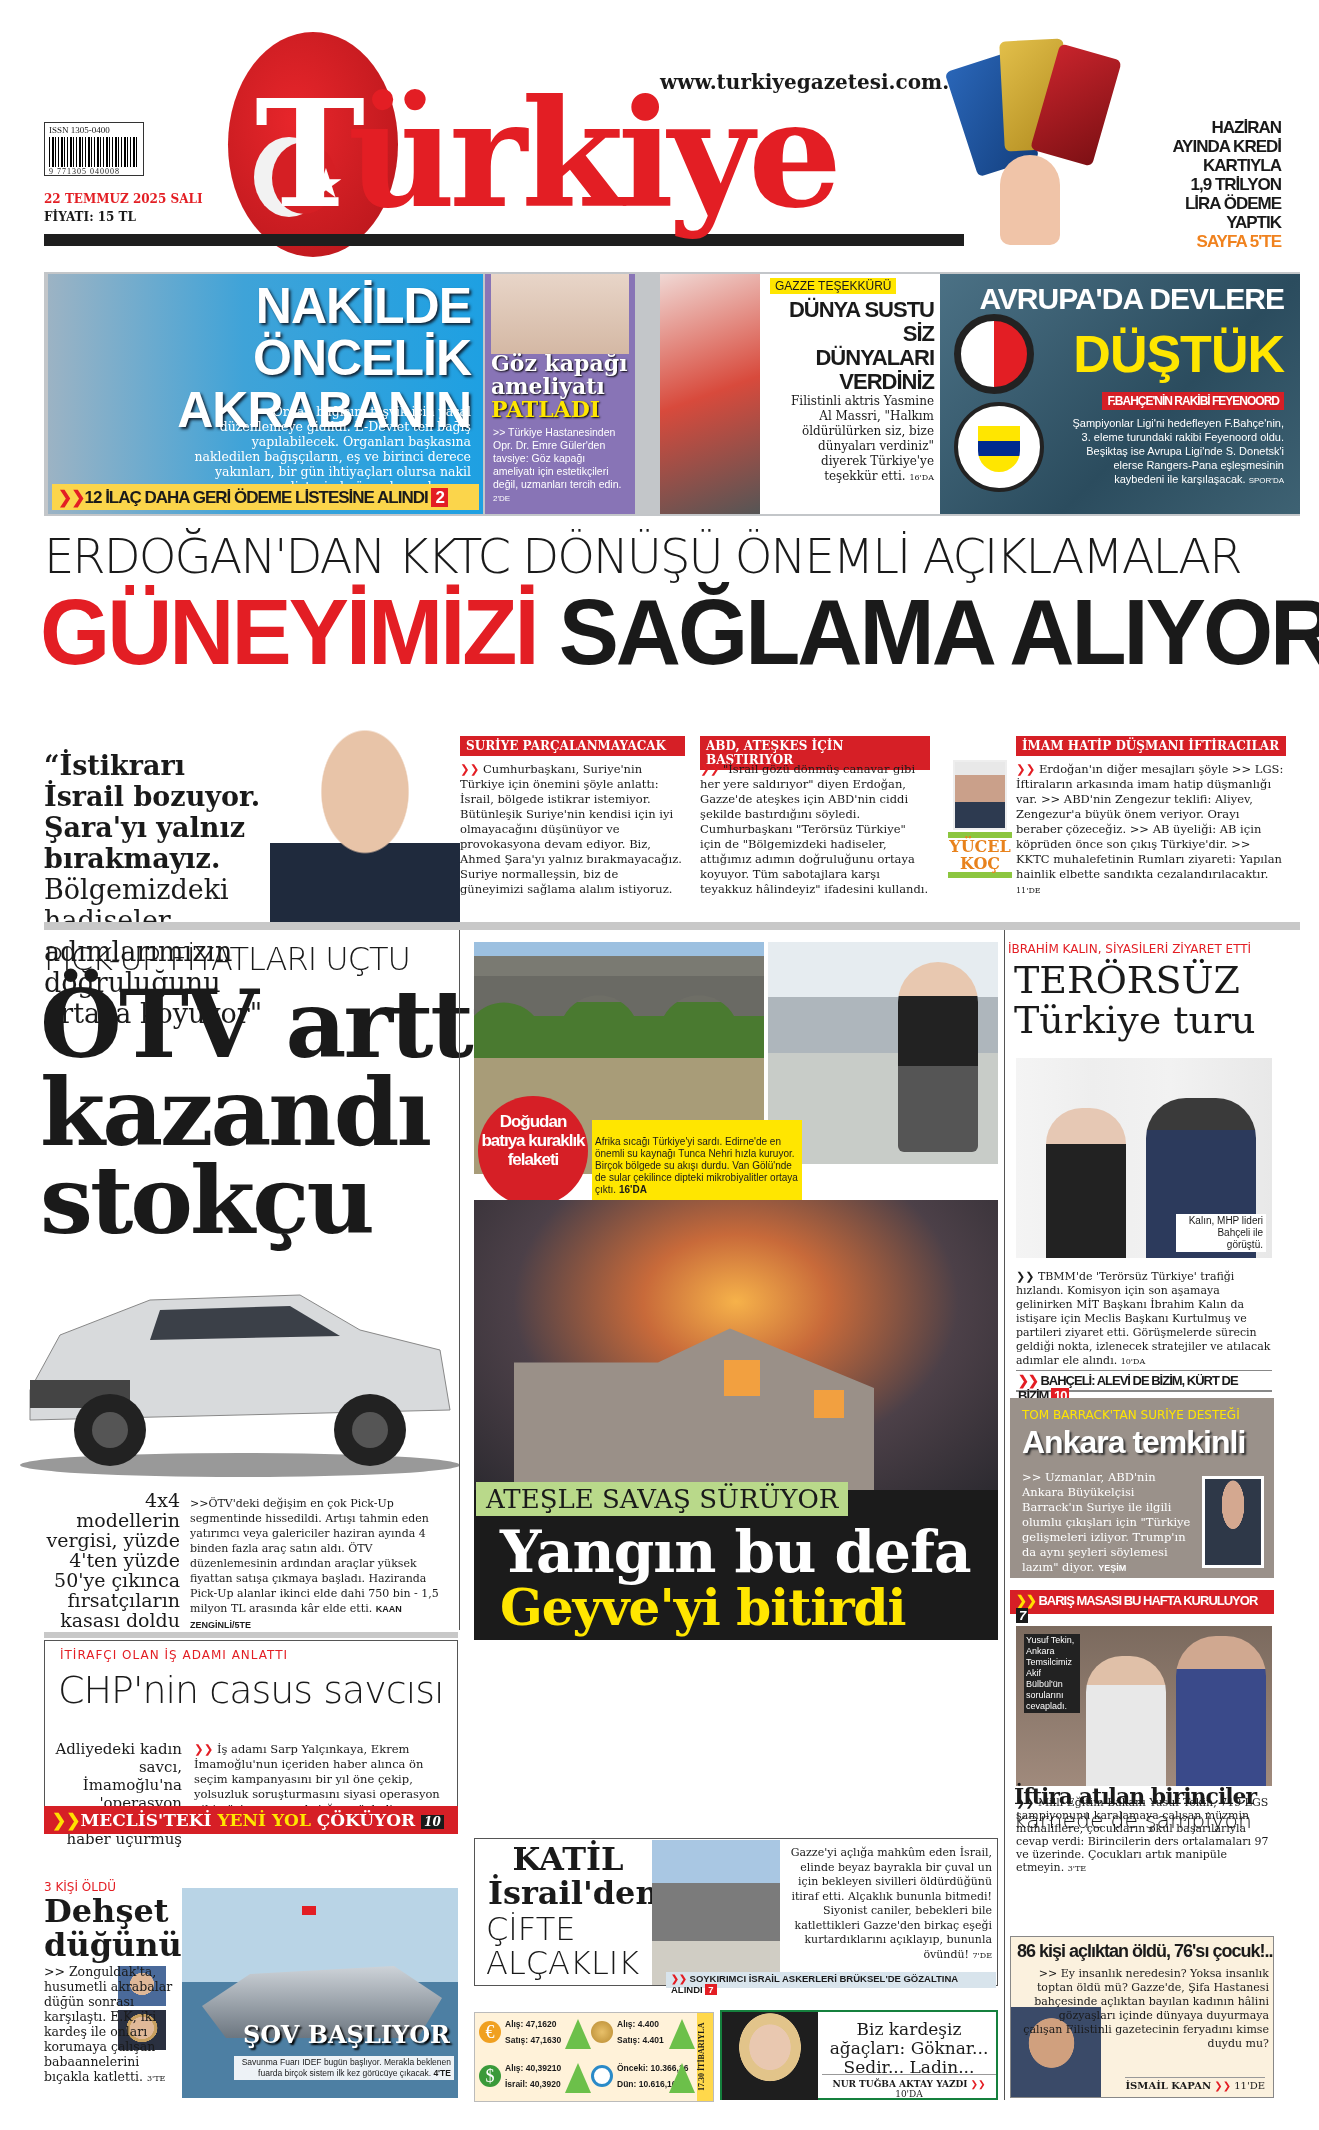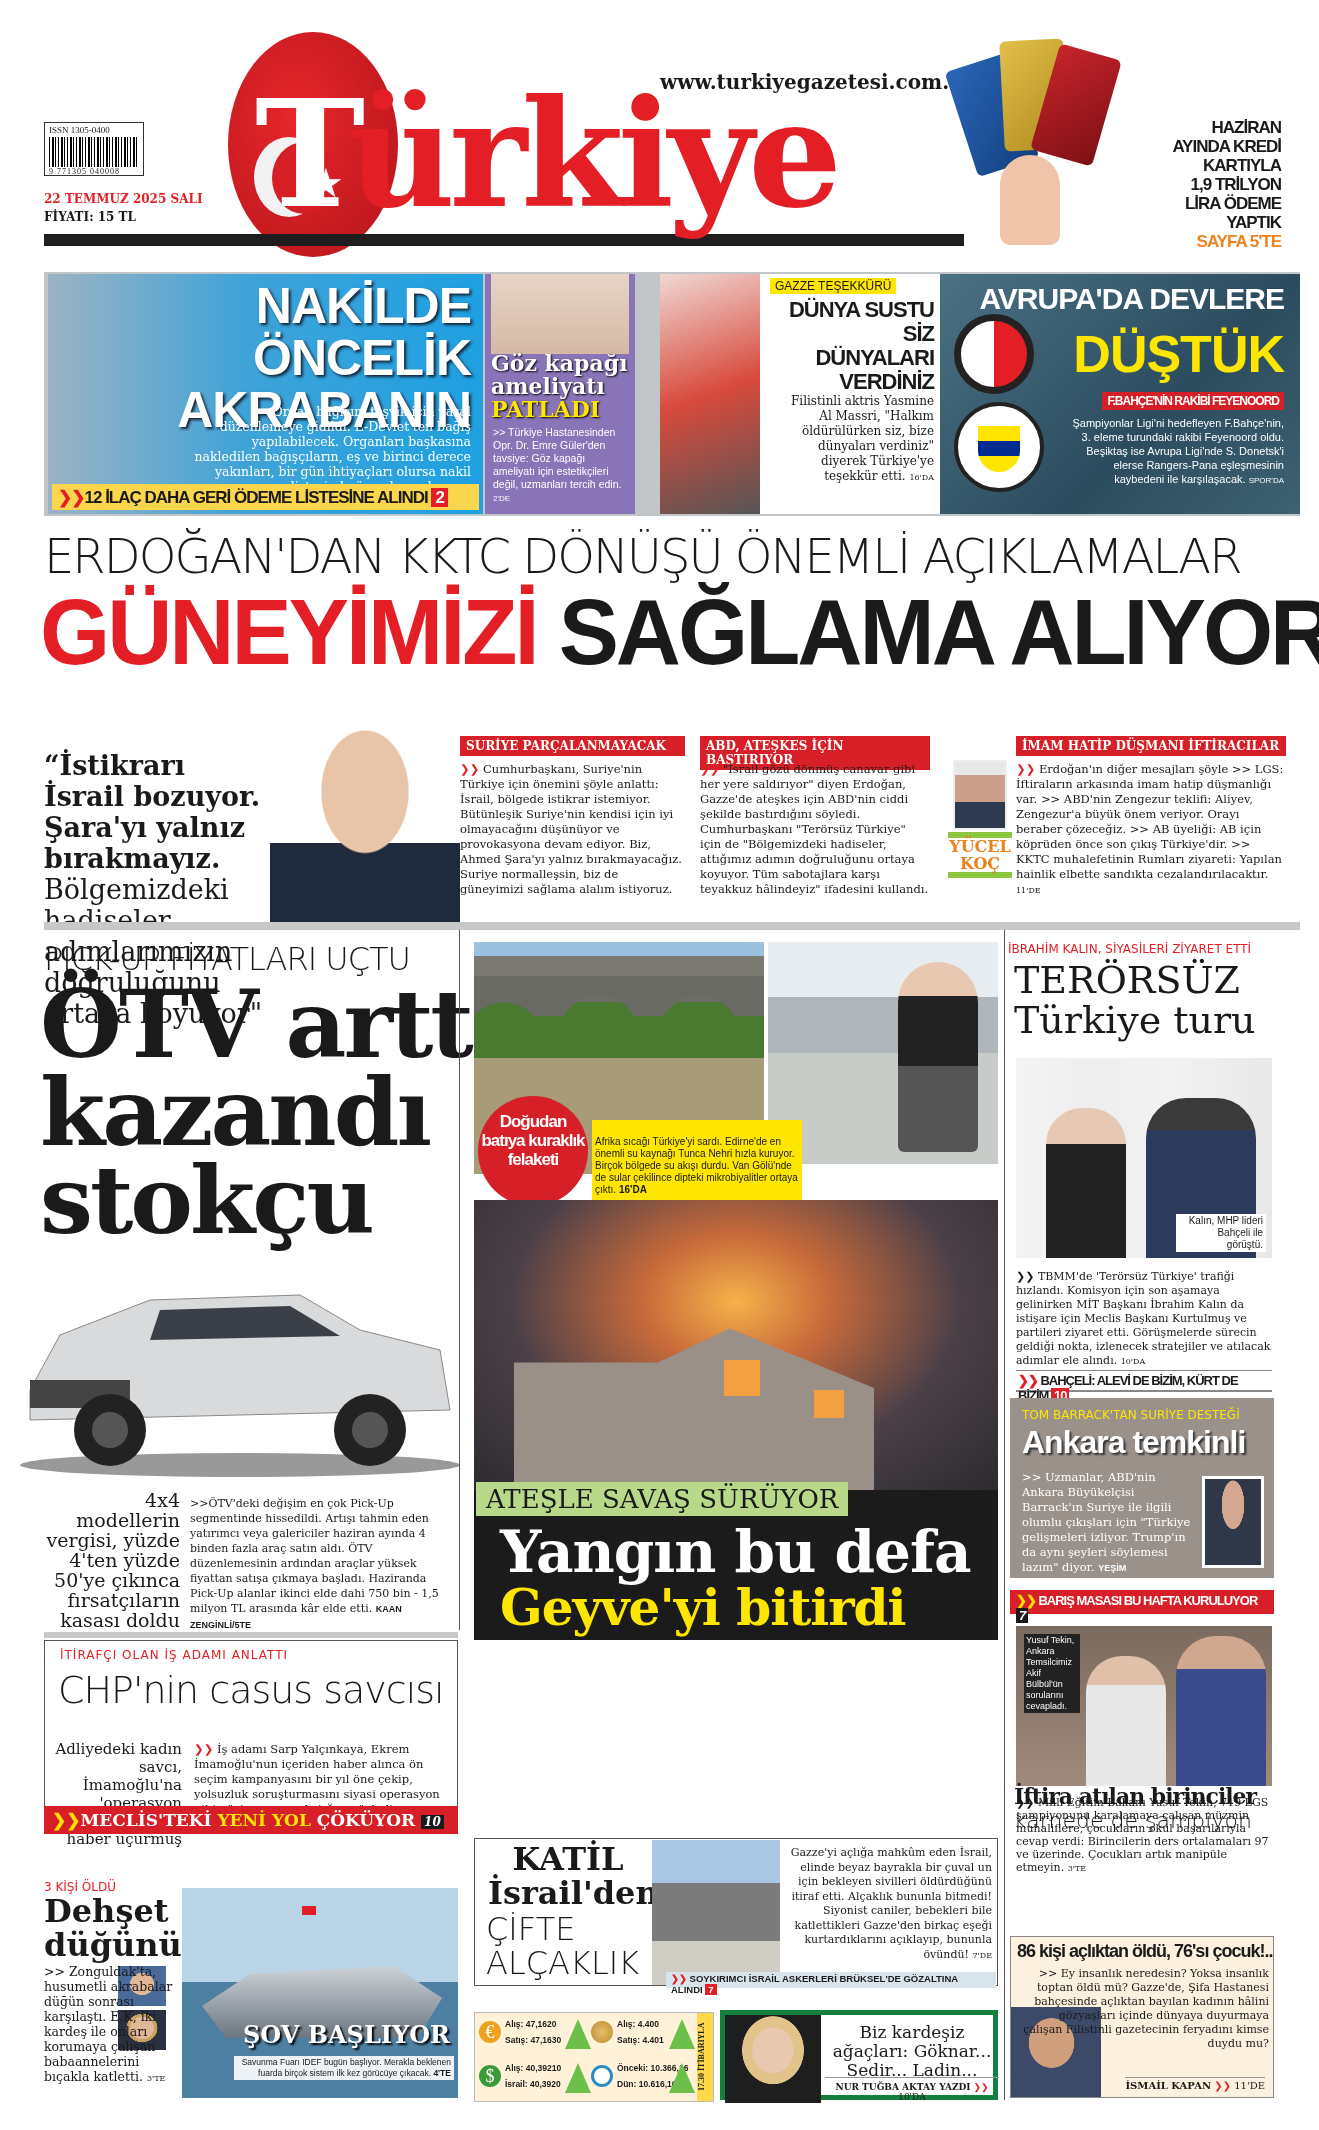--- a/index.html
+++ b/index.html
@@ -109,21 +109,21 @@
 #blast{left:652px;top:1840px;width:128px;height:145px;background:linear-gradient(#a9c7e3 0 30%,#7b7b7b 30% 70%,#d0cdc4 70%)}
 #katil-body{left:786px;top:1846px;width:206px;font-size:11px;line-height:14.5px;text-align:right}
 #soykirim{left:666px;top:1972px;width:330px;height:16px;background:#d8e4ec;font-size:9.5px;padding:1px 5px;font-family:"Liberation Sans",sans-serif;font-weight:bold}
 
 #markets{left:474px;top:2012px;width:240px;height:90px;background:#fff2d9;border:1px solid #bbb}
 .mk{position:absolute;font-size:8.5px;line-height:10px;font-family:"Liberation Sans",sans-serif;font-weight:bold}
 .mk-icon{position:absolute;width:22px;height:22px;border-radius:50%}
 .arrow{position:absolute;width:0;height:0;border-left:13px solid transparent;border-right:13px solid transparent;border-bottom:30px solid #6cc04a}
 #mk-time{position:absolute;right:0;top:0;width:16px;height:88px;background:#ffd84b;font-size:8px;writing-mode:vertical-rl;transform:rotate(180deg);text-align:center;font-weight:bold}
 
-#nur-box{left:720px;top:2010px;width:278px;height:90px;border:5px solid #15803d}
+#nur-box{left:720px;top:2010px;width:278px;height:90px;border:2px solid #15803d}
 #nur-photo{position:absolute;left:0;top:0;width:96px;height:88px;background:radial-gradient(ellipse at 50% 40%,#e9c8b0 0 30%,#e2c48a 31% 45%,#1e1e1e 46%)}
 #nur-title{position:absolute;left:100px;top:8px;width:174px;font-size:17px;line-height:19px;text-align:center}
 #nur-by{position:absolute;left:100px;top:62px;width:174px;font-size:9px;text-align:center;border-top:1px solid #999;padding-top:4px}
 
 #kalin-kicker{left:1008px;top:942px;color:#e31e24;font-size:12px;font-family:"DejaVu Sans",sans-serif}
 #teror{left:1014px;top:960px;font-size:38px;line-height:40px;font-family:"DejaVu Serif",serif}
 #kalin-photo{left:1016px;top:1058px;width:256px;height:200px;background:linear-gradient(90deg,#f4f4f4 0,#eee 30%,#f2f2f2 60%,#e8e8e8)}
 #kalin-caption{position:absolute;right:6px;bottom:6px;background:#fff;font-size:10px;line-height:12px;text-align:right;padding:1px 3px}
 #kalin-body{left:1016px;top:1270px;width:256px;font-size:11px;line-height:14px}
 #bahceli{left:1016px;top:1370px;width:256px;height:22px;font-size:13px;padding:2px 2px;border-top:1px solid #888;border-bottom:2px solid #888}

